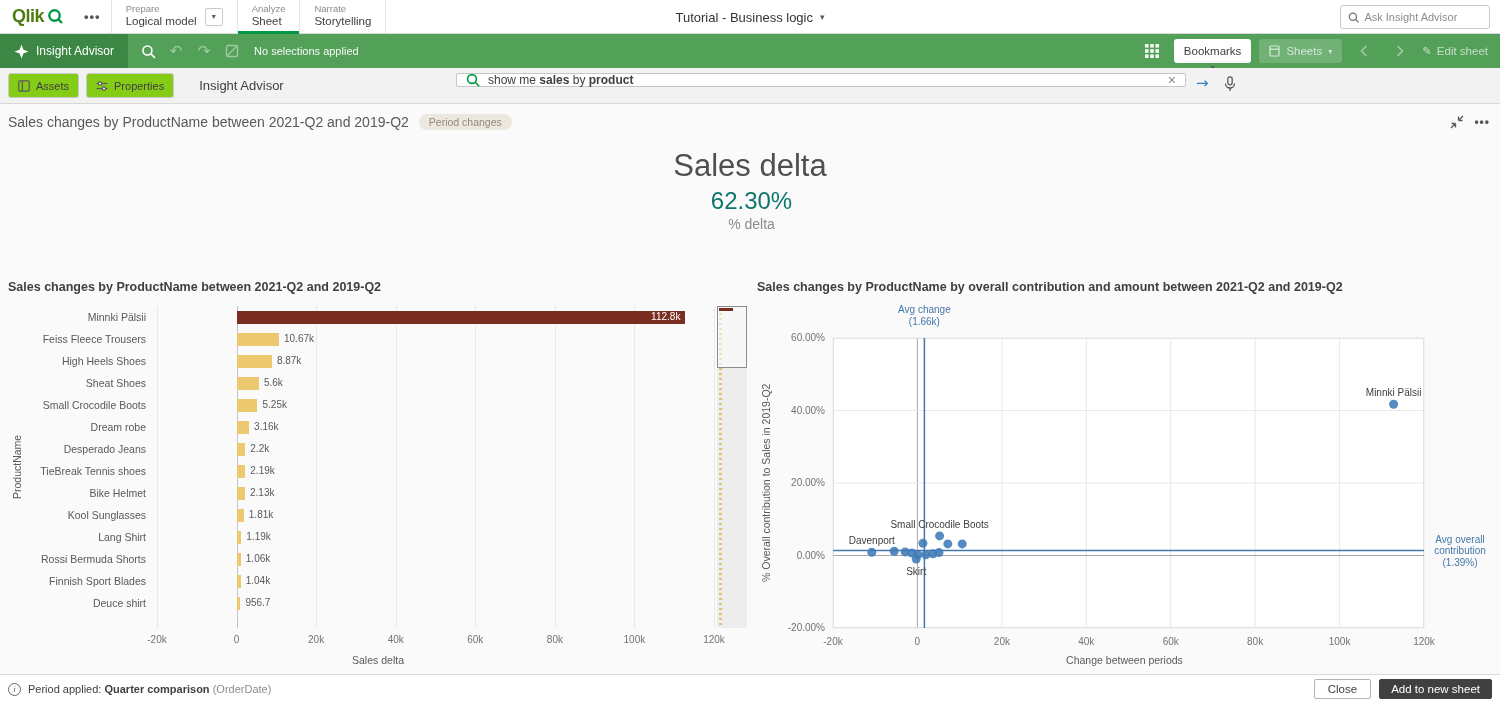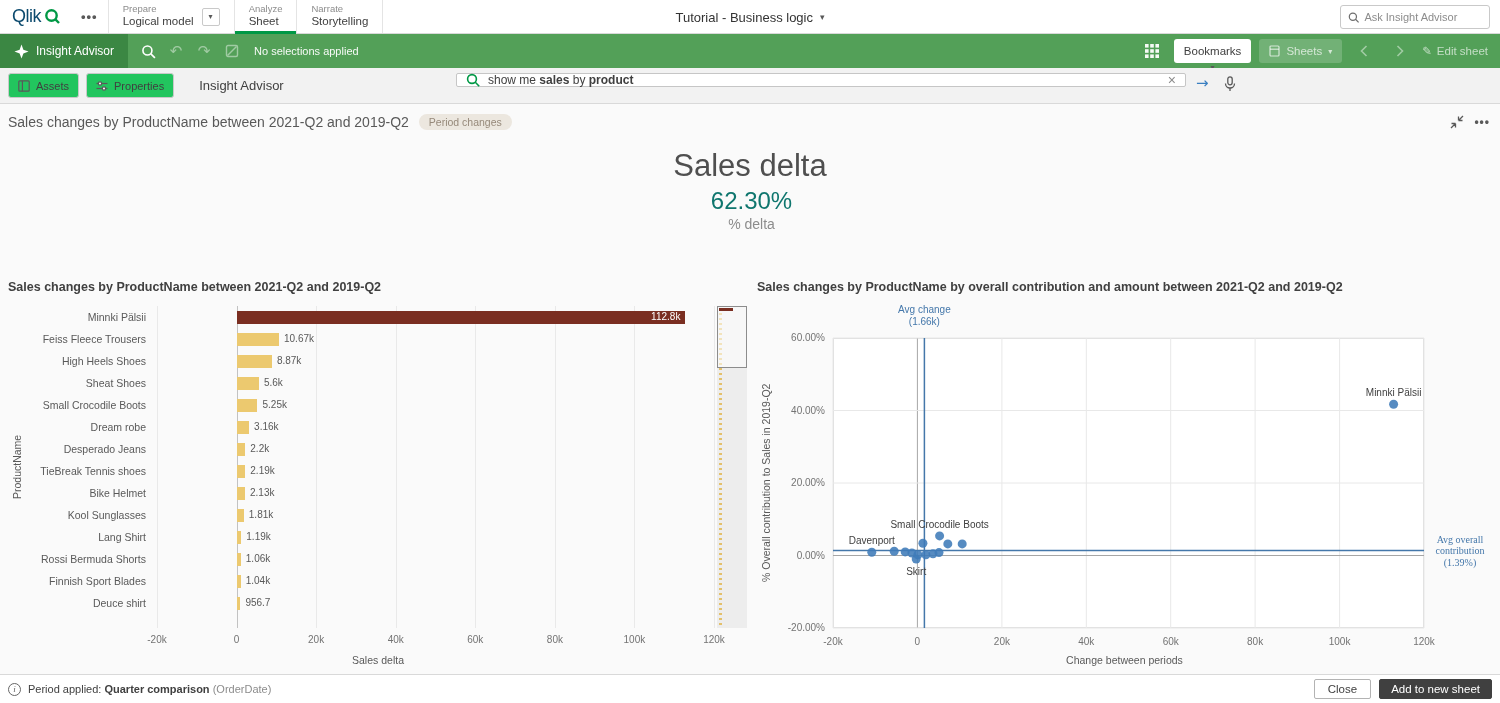--- a/index.html
+++ b/index.html
@@ -4,21 +4,21 @@
 <style>
   * { box-sizing: border-box; margin: 0; padding: 0; }
   html,body { width:1500px; height:703px; overflow:hidden; }
   body { font-family:"Liberation Sans", sans-serif; background:#fff; position:relative; color:#404040; }
   .spacer { flex:1; }
 
   
   .topbar { position:absolute; top:0; left:0; width:1500px; height:34px; background:#fff;
             border-bottom:1px solid #d9d9d9; display:flex; align-items:stretch; }
   .logo { display:flex; align-items:center; gap:3px; padding:0 10px 0 12px; cursor:pointer; }
-  .logo-text { font-size:18px; font-weight:400; color:#0c4a6e; letter-spacing:-0.5px; }
+  .logo-text { font-size:18px; font-weight:700; color:#4d7c0f; letter-spacing:-0.5px; }
   .more-dots { display:flex; align-items:center; padding:0 10px; color:#595959; font-size:13px;
                font-weight:bold; letter-spacing:1px; cursor:pointer; }
   .nav-sep { width:1px; background:#e4e4e4; }
   .nav-item { display:flex; align-items:center; gap:8px; padding:0 14px; position:relative; cursor:pointer; }
   .nav-col { display:flex; flex-direction:column; justify-content:center; line-height:1.15; }
   .nav-sec { font-size:9.5px; color:#8c8c8c; }
   .nav-lab { font-size:11.5px; color:#404040; }
   .nav-item.active::after { content:""; position:absolute; left:0; right:0; bottom:-1px; height:3px; background:#009845; }
   .nav-caret { width:18px; height:18px; border:1px solid #c9c9c9; border-radius:2px; background:#fff;
                font-size:8px; color:#595959; display:flex; align-items:center; justify-content:center; cursor:pointer; }
@@ -48,21 +48,21 @@
   .sheets-btn { height:24px; background:rgba(255,255,255,0.18); border:none; border-radius:3px; display:flex;
                 align-items:center; gap:6px; padding:0 10px; font-size:11.5px; color:rgba(255,255,255,0.7);
                 font-family:inherit; cursor:default; }
   .sheets-btn .caret { font-size:8px; }
   .edit-btn { background:none; border:none; color:rgba(255,255,255,0.65); font-size:11.5px; display:flex;
               align-items:center; gap:5px; font-family:inherit; cursor:default; }
 
   
   .subheader { position:absolute; top:68px; left:0; width:1500px; height:36px; background:#f2f2f2;
                border-bottom:1px solid #d9d9d9; display:flex; align-items:center; padding:0 8px; }
-  .sub-btn { height:25px; background:#22c55e; border:1px solid #c9c9c9; border-radius:3px; display:flex;
+  .sub-btn { height:25px; background:#84cc16; border:1px solid #c9c9c9; border-radius:3px; display:flex;
              align-items:center; gap:6px; padding:0 9px; font-size:11px; color:#404040;
              font-family:inherit; margin-right:7px; cursor:pointer; }
   .sub-title { font-size:13px; color:#404040; margin-left:18px; }
   .ia-search { position:absolute; left:456px; top:5px; width:730px; height:14px; background:#fff;
                border:1px solid #c6c6c6; border-radius:2px; display:flex; align-items:center;
                padding:0 9px; gap:8px; }
   .ia-search .q { font-size:12px; color:#404040; flex:1; }
   .ia-search .q b { font-weight:bold; }
   .ia-search .clear { color:#8c8c8c; font-size:14px; cursor:pointer; line-height:1; }
   .go-arrow { position:absolute; left:1196px; top:8px; color:#3a7fc1; font-size:15px; line-height:1;
@@ -446,21 +446,21 @@
         <div class="xtick2" style="left:76.0px">-20k</div>
         <div class="xtick2" style="left:160.4px">0</div>
         <div class="xtick2" style="left:244.9px">20k</div>
         <div class="xtick2" style="left:329.3px">40k</div>
         <div class="xtick2" style="left:413.7px">60k</div>
         <div class="xtick2" style="left:498.1px">80k</div>
         <div class="xtick2" style="left:582.6px">100k</div>
         <div class="xtick2" style="left:667.0px">120k</div>
       </div>
     <div class="c-xlabel sc">Change between periods</div>
-    <div class="refy" id="refy-label" style="top: 270.5px; font-family: Liberation Serif, serif;">
+    <div class="refy" id="refy-label" style="top: 270.5px;">
       <span>Avg overall contribution</span>
       <span style="display:block;">(1.39%)</span>
     </div>
   </div>
 </div>
 
 <div class="footer">
   <span class="info-icon">i</span>
   <span class="f-text">
     <span>Period applied:</span>

